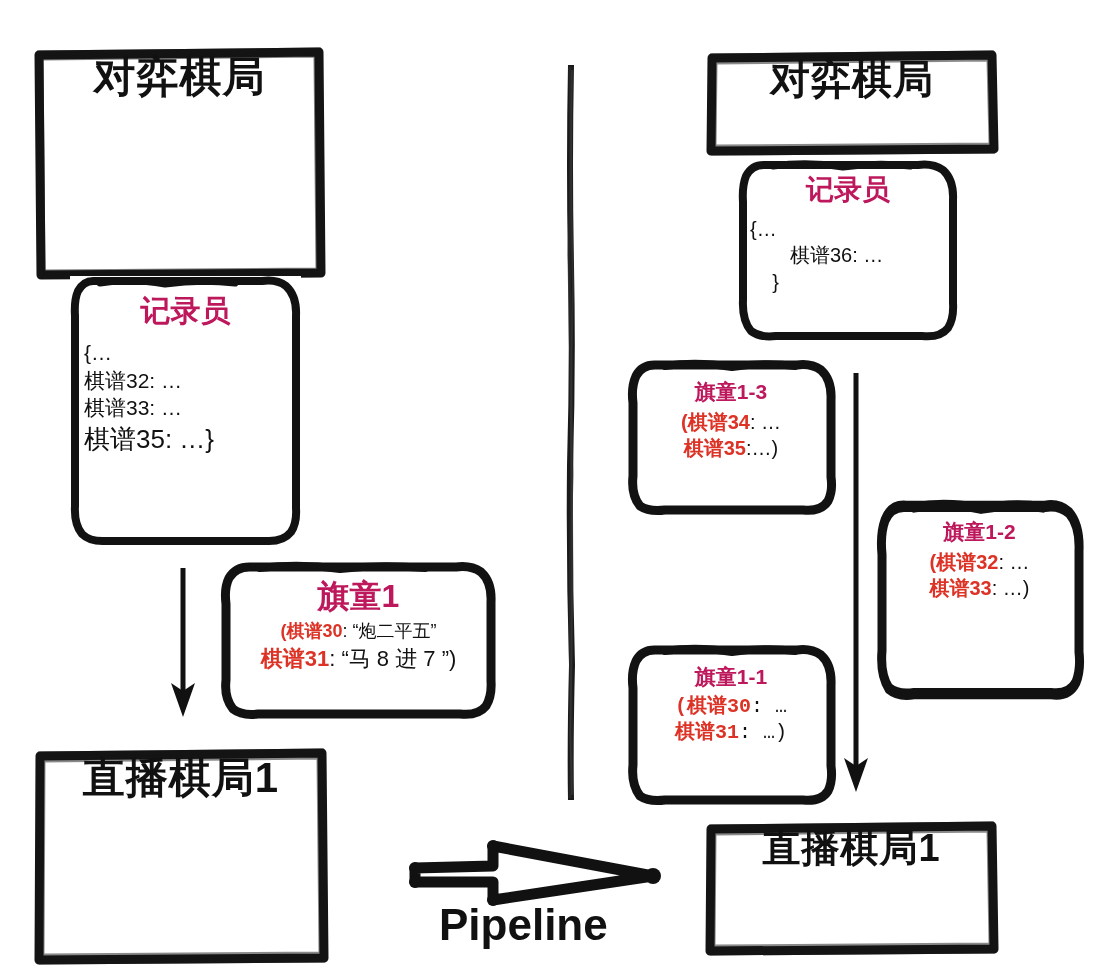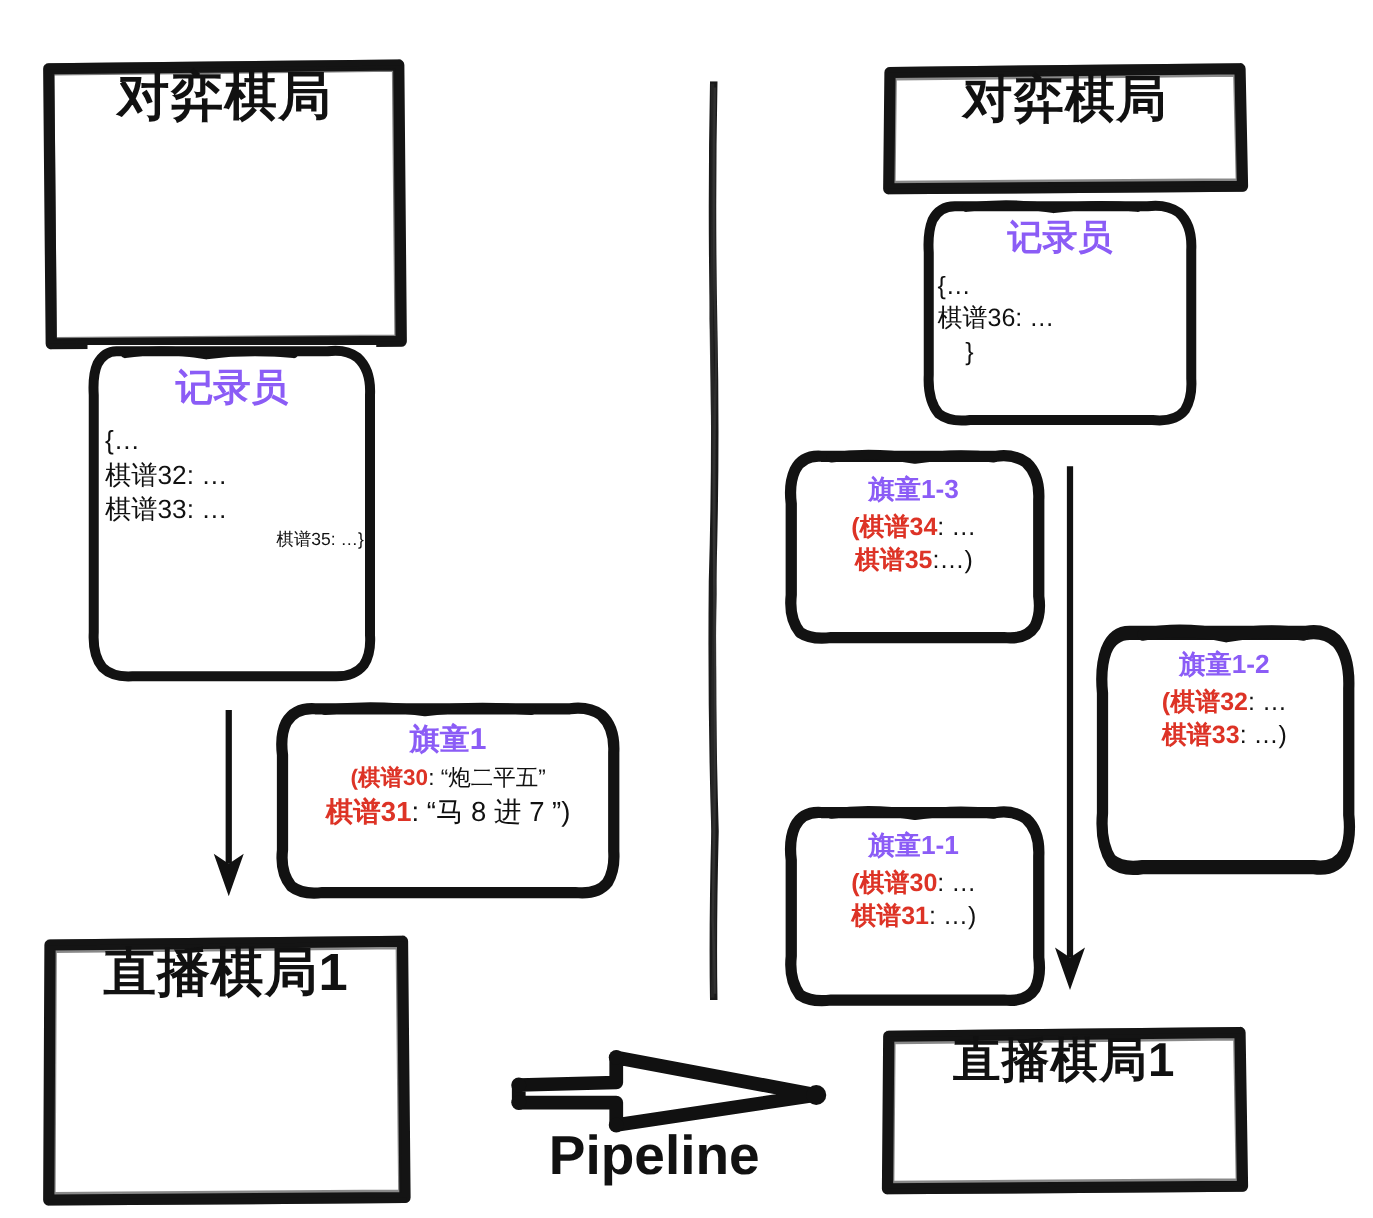--- a/index.html
+++ b/index.html
@@ -23,21 +23,21 @@
     color: #111; font-weight: 700; letter-spacing: 1px;
     white-space: nowrap;
   }
 
   
   .round-box { position: absolute; background: #fff; }
   .round-box > svg.rb-border { position: absolute; inset: 0; width: 100%; height: 100%; overflow: visible; }
   .rb-inner { position: relative; z-index: 2; width: 100%; height: 100%; padding: 6px 10px; }
 
   .rb-title {
-    text-align: center; color: #8b5cf6; font-weight: 600;
+    text-align: center; color: #be185d; font-weight: 600;
     line-height: 1.1;
   }
   .rb-line { color: #111; line-height: 1.32; white-space: nowrap; }
   .red { color: #dd3326; font-weight: 600; }
   .blk { color: #111; font-weight: 500; }
 
   
   .arrow-svg { position: absolute; overflow: visible; }
 
   
@@ -70,38 +70,38 @@
       <path d="M25,5 Q14,4 8,15 Q4,24 5,40 L5,230 Q4,248 12,258 Q20,266 36,265 L196,265
                Q213,266 221,256 Q227,247 226,232 L226,40 Q227,20 216,10 Q207,3 192,5 Z" fill="#fff" stroke="#121212" stroke-width="8" stroke-linejoin="round"></path>
       <path d="M30,7 Q60,2 95,8 Q130,3 165,7" fill="none" stroke="#121212" stroke-width="7" stroke-linecap="round"></path>
     </svg>
     <div class="rb-inner">
       <div class="rb-title" style="font-size:30px; margin-top:12px;">记录员</div>
       <div style="margin-top:12px; padding-left:4px;">
         <div class="rb-line" style="font-size:21px;">{…</div>
         <div class="rb-line" style="font-size:21px;">棋谱32: …</div>
         <div class="rb-line" style="font-size:21px;">棋谱33: …</div>
-        <div class="rb-line" style="font-size:14px;text-align:right;">棋谱35: …}</div>
+        <div class="rb-line" style="font-size:26px;">棋谱35: …}</div>
       </div>
     </div>
   </div>
 
   <svg class="arrow-svg" style="left:166px; top:565px; width:34px; height:155px;" viewBox="0 0 34 155">
     <path d="M17,3 L17,126" stroke="#111" stroke-width="5" fill="none"></path>
     <path d="M17,152 L5,118 L17,126 L29,118 Z" fill="#111"></path>
   </svg>
 
   <div class="round-box" style="left:220px; top:562px; width:277px; height:157px;">
     <svg class="rb-border" viewBox="0 0 277 157" preserveAspectRatio="none">
       <path d="M32,5 Q16,4 9,16 Q4,26 6,42 L6,118 Q4,136 13,147 Q22,154 38,152 L240,152
                Q258,154 266,144 Q272,134 271,119 L271,40 Q272,20 261,10 Q251,3 236,5 Z" fill="#fff" stroke="#121212" stroke-width="9" stroke-linejoin="round"></path>
       <path d="M40,6 Q80,1 120,7 Q160,2 205,6" fill="none" stroke="#121212" stroke-width="8" stroke-linecap="round"></path>
     </svg>
     <div class="rb-inner">
-      <div class="rb-title" style="font-size:24px; margin-top:11px;">旗童1</div>
+      <div class="rb-title" style="font-size:32px; margin-top:11px;">旗童1</div>
       <div style="margin-top:6px; text-align:center;">
         <div class="rb-line" style="font-size:18px;">
           <span class="red">(</span><span class="red">棋谱30</span><span class="blk">: </span><span class="blk">“炮二平五”</span>
         </div>
         <div class="rb-line" style="font-size:22px;">
           <span class="red">棋谱31</span><span class="blk">: </span><span class="blk">“马 8 进 7 ”</span><span class="blk">)</span>
         </div>
       </div>
     </div>
   </div>
@@ -135,21 +135,21 @@
   <div class="round-box" style="left:738px; top:160px; width:220px; height:182px;">
     <svg class="rb-border" viewBox="0 0 220 182" preserveAspectRatio="none">
       <path d="M28,5 Q14,4 8,16 Q4,26 5,42 L5,140 Q4,160 13,171 Q22,178 38,176 L184,176
                Q202,178 210,168 Q216,158 215,143 L215,40 Q216,20 205,10 Q195,3 180,5 Z" fill="#fff" stroke="#121212" stroke-width="8" stroke-linejoin="round"></path>
       <path d="M35,6 Q70,1 105,7 Q140,2 172,6" fill="none" stroke="#121212" stroke-width="7" stroke-linecap="round"></path>
     </svg>
     <div class="rb-inner">
       <div class="rb-title" style="font-size:28px; margin-top:9px;">记录员</div>
       <div style="margin-top:10px; padding-left:2px;">
         <div class="rb-line" style="font-size:20px;">{…</div>
-        <div class="rb-line" style="font-size:20px;">棋谱36: …</div>
+        <div class="rb-line" style="font-size:20px;margin-left:40px;">棋谱36: …</div>
         <div class="rb-line" style="font-size:20px; white-space:pre;">    }</div>
       </div>
     </div>
   </div>
 
   <svg class="arrow-svg" style="left:840px; top:370px; width:34px; height:425px;" viewBox="0 0 34 425">
     <path d="M16,3 L16,396" stroke="#111" stroke-width="5" fill="none"></path>
     <path d="M16,422 L4,388 L16,396 L28,388 Z" fill="#111"></path>
   </svg>
 
@@ -192,21 +192,21 @@
   </div>
 
   <div class="round-box" style="left:627px; top:645px; width:208px; height:160px;">
     <svg class="rb-border" viewBox="0 0 208 160" preserveAspectRatio="none">
       <path d="M30,5 Q15,4 9,16 Q4,27 6,43 L6,120 Q4,139 13,151 Q22,157 38,155 L176,155
                Q194,157 201,146 Q206,136 204,121 L204,40 Q205,20 194,10 Q184,3 170,5 Z" fill="#fff" stroke="#121212" stroke-width="9" stroke-linejoin="round"></path>
       <path d="M38,6 Q70,1 105,7 Q140,2 168,6" fill="none" stroke="#121212" stroke-width="8" stroke-linecap="round"></path>
     </svg>
     <div class="rb-inner">
       <div class="rb-title" style="font-size:21px; margin-top:14px;">旗童1-1</div>
-      <div style="margin-top:6px; text-align:center;">
+      <div style="margin-top:6px; text-align:center;font-family:Liberation Mono, monospace;">
         <div class="rb-line" style="font-size:20px;">
           <span class="red">(</span><span class="red">棋谱30</span><span class="blk">: </span><span class="blk">…</span>
         </div>
         <div class="rb-line" style="font-size:20px;">
           <span class="red">棋谱31</span><span class="blk">: </span><span class="blk">…</span><span class="blk">)</span>
         </div>
       </div>
     </div>
   </div>
 

